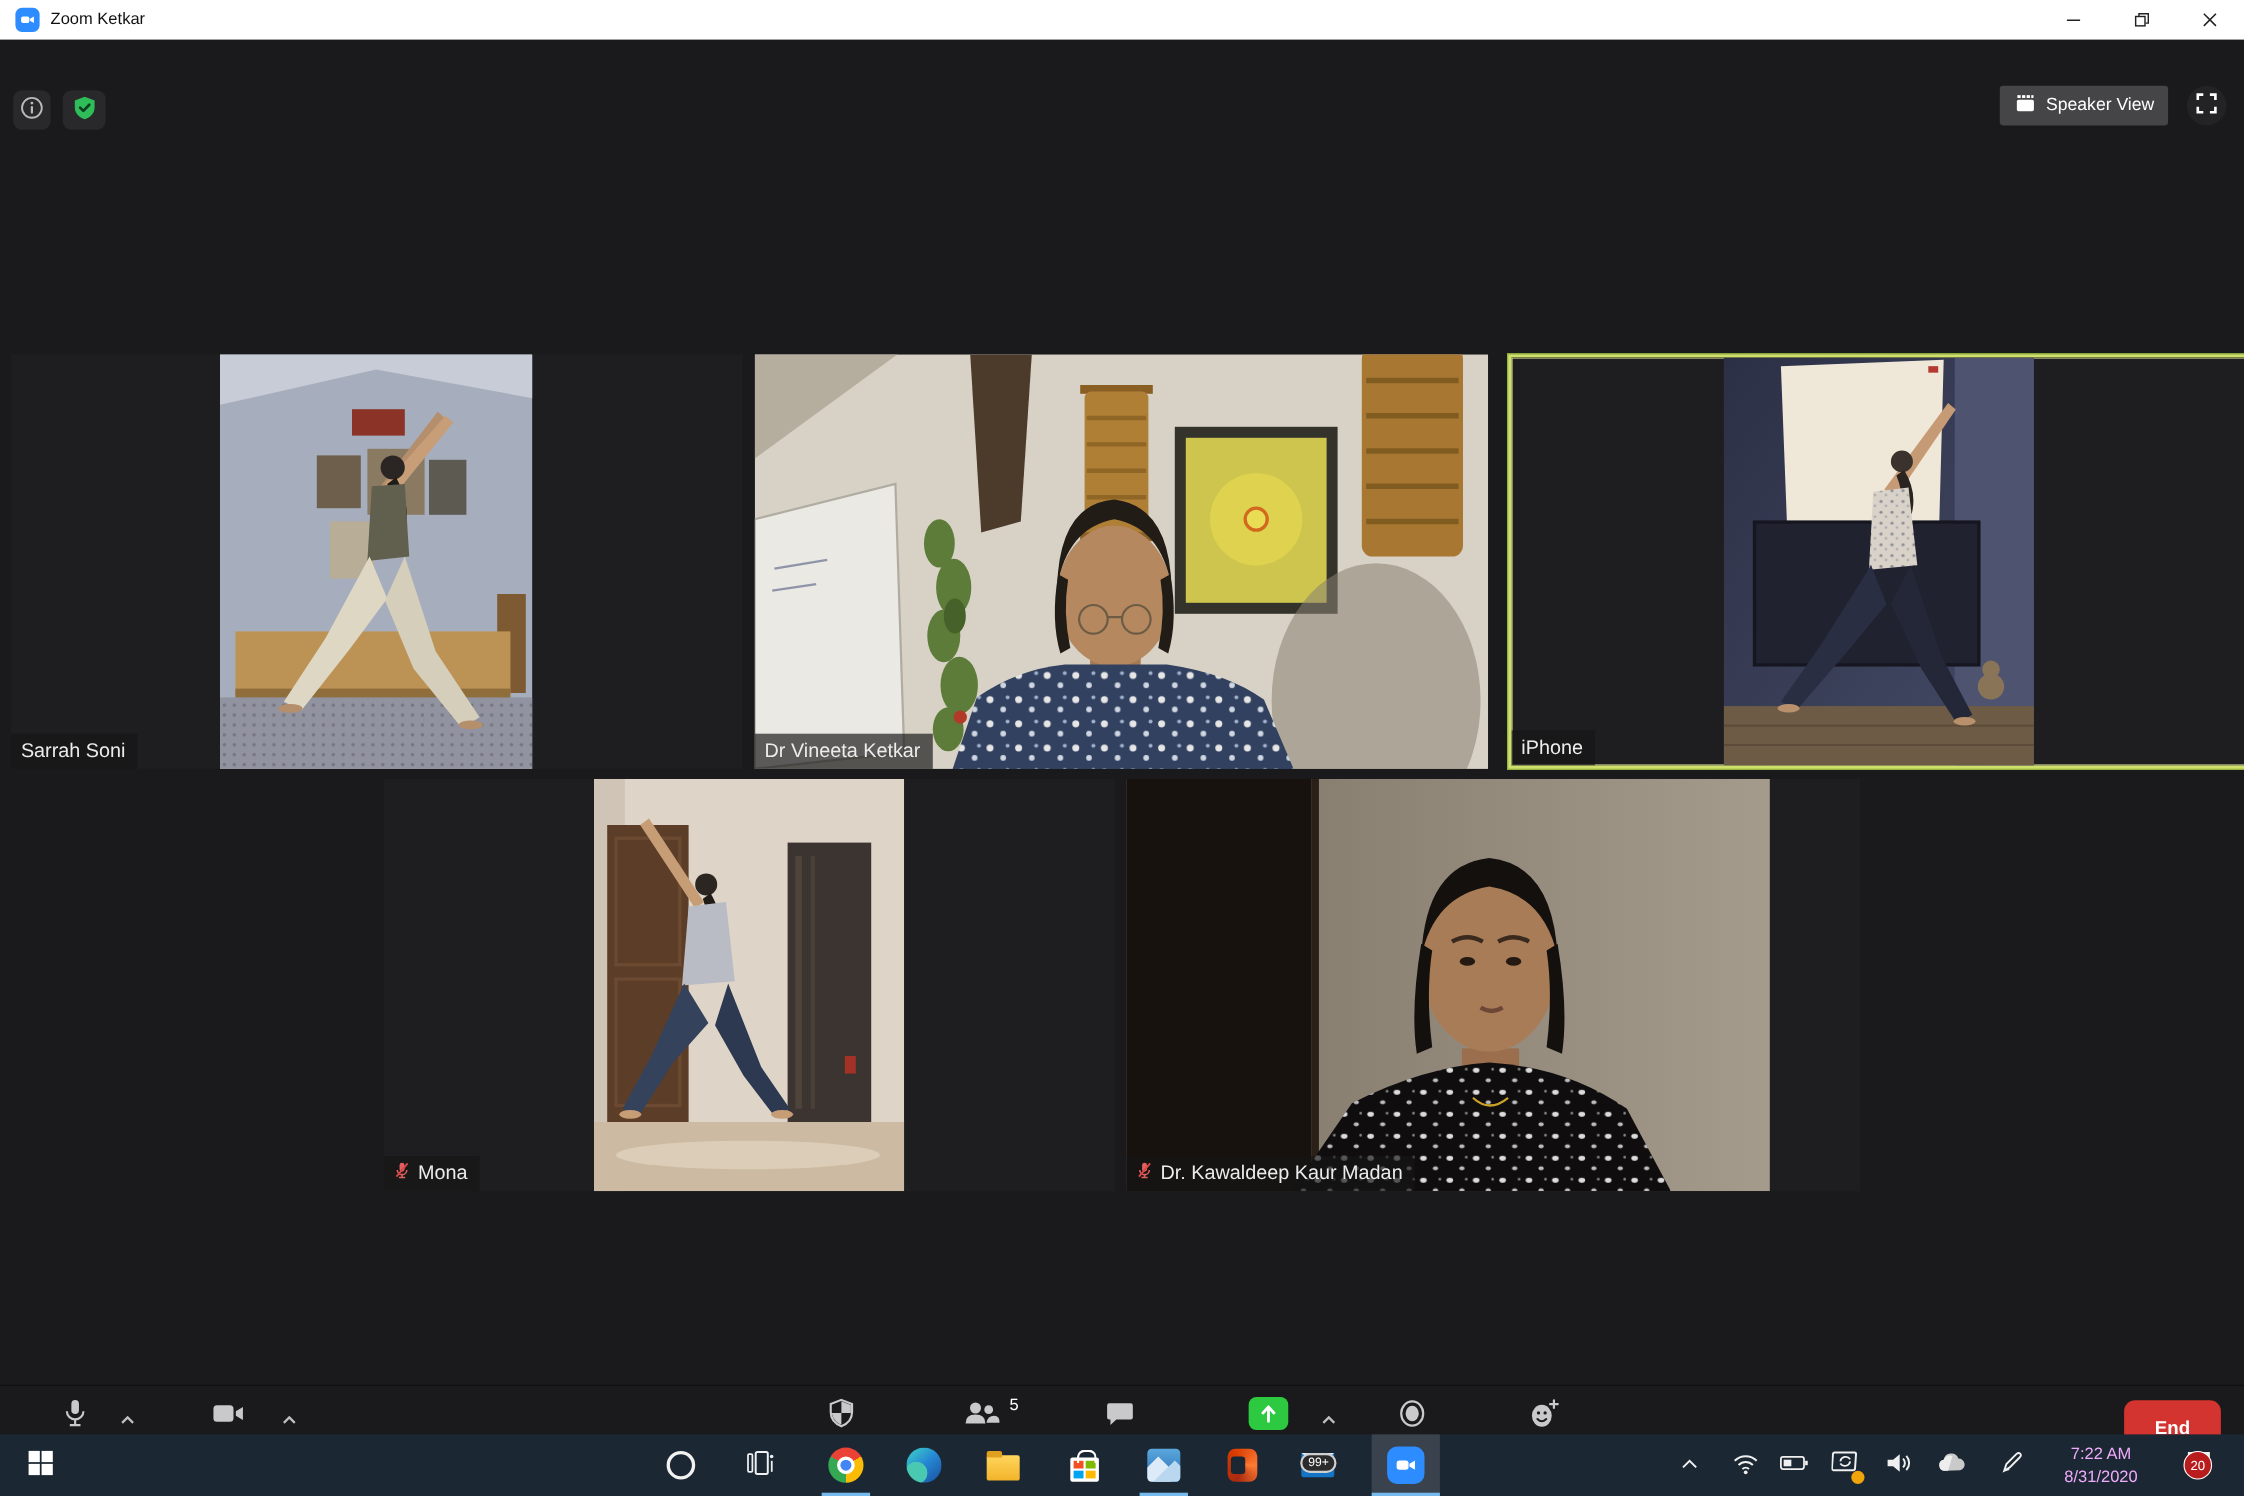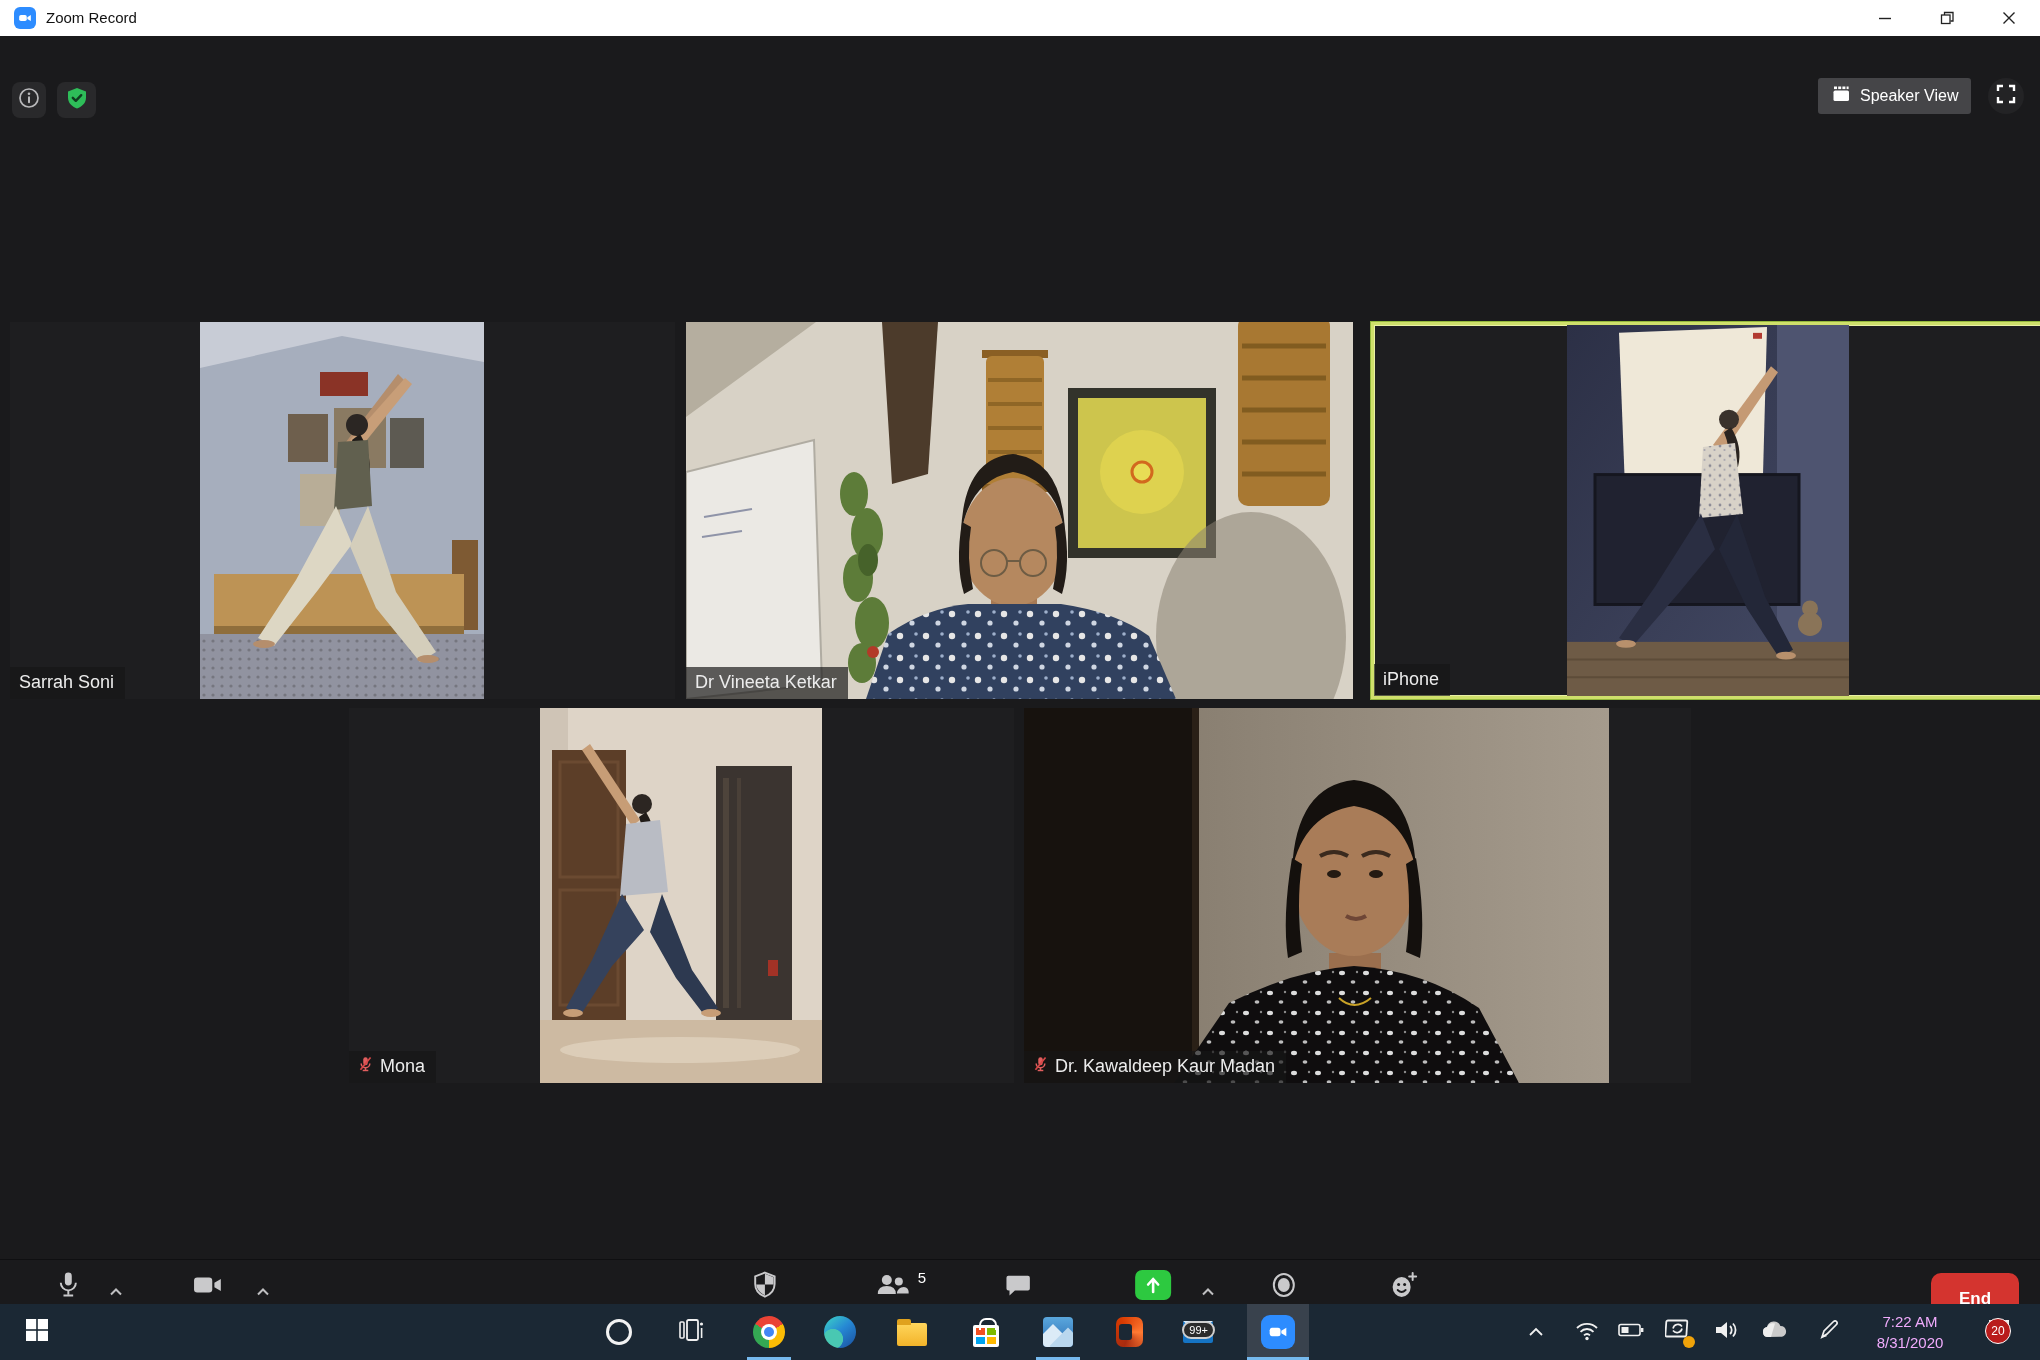--- a/index.html
+++ b/index.html
@@ -87,21 +87,21 @@
 </head>
 <body>
 
 <div class="titlebar">
   <span class="tb-logo">
     <svg width="14" height="14" viewBox="0 0 24 24">
         <rect x="2" y="7" width="13" height="10" rx="3" fill="#fff"></rect>
         <path d="M16 10.5 L22 7 V17 L16 13.5 Z" fill="#fff"></path>
       </svg>
   </span>
-  <span class="tb-title">Zoom Record</span>
+  <span class="tb-title">Zoom Ketkar</span>
   <div class="win-controls">
     <div class="win-btn">
       <svg width="14" height="14" viewBox="0 0 14 14">
           <line x1="1" y1="7.5" x2="13" y2="7.5" stroke="#222" stroke-width="1.4"></line>
         </svg>
     </div>
     <div class="win-btn">
       <svg width="14" height="14" viewBox="0 0 14 14">
           <rect x="1.5" y="4" width="8.5" height="8.5" fill="none" stroke="#222" stroke-width="1.3"></rect>
           <path d="M4.5 4 V1.5 H13 V10 H10.5" fill="none" stroke="#222" stroke-width="1.3"></path>

